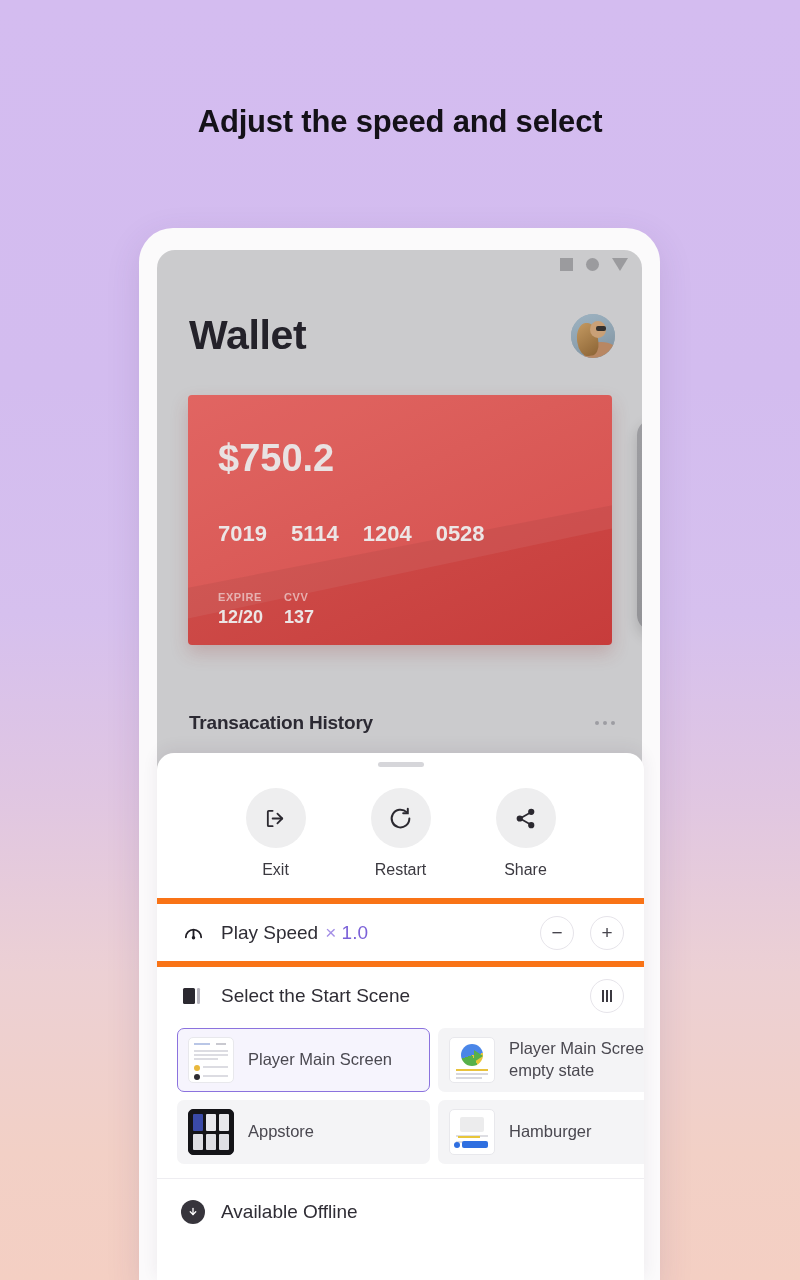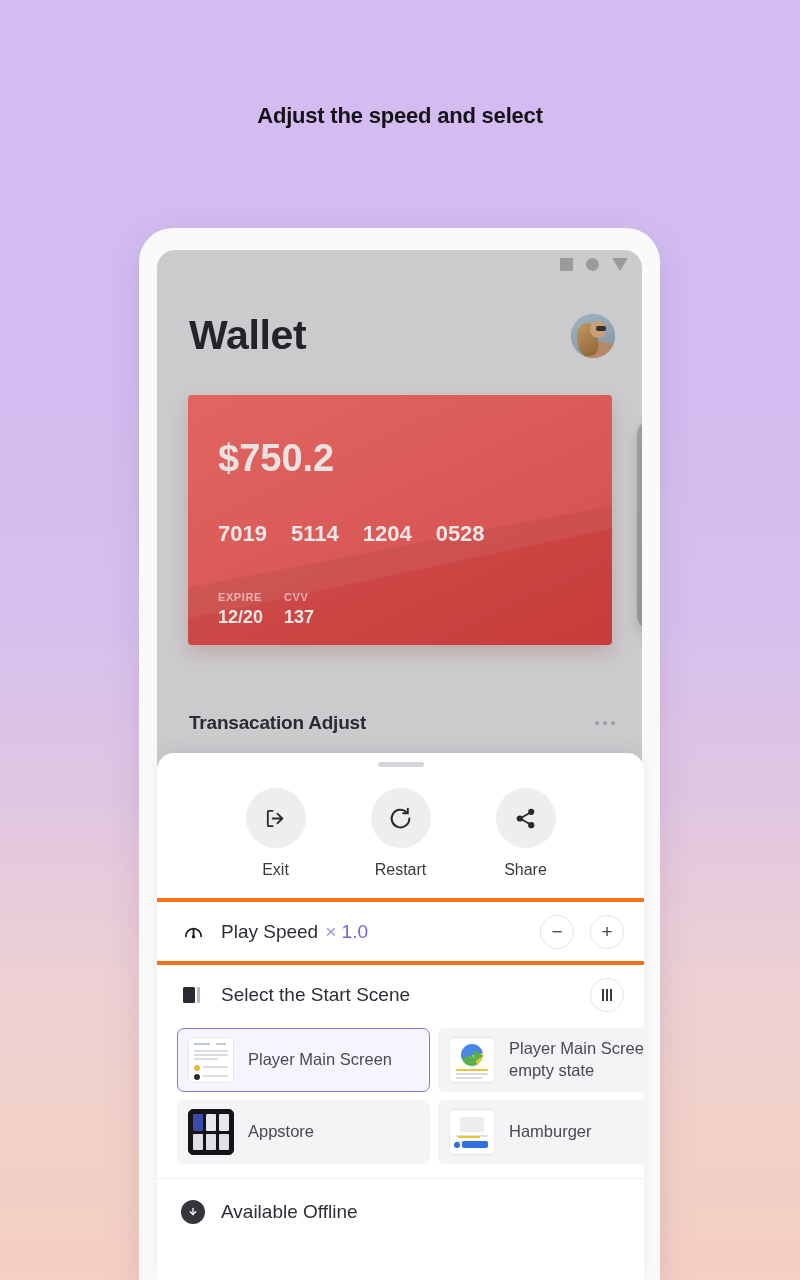--- a/index.html
+++ b/index.html
@@ -23,21 +23,21 @@
     position: relative;
   }
 
   
   .headline {
     position: absolute;
     top: 100px;
     left: 0;
     width: 800px;
     text-align: center;
-    font-size: 22px;
+    font-size: 31px;
     font-weight: 700;
     line-height: 1.42;
     color: #141118;
     letter-spacing: -0.2px;
   }
   .headline .l { display: block; }
 
   
   .phone {
     position: absolute;
@@ -224,21 +224,21 @@
     margin-top: 13px;
     font-size: 16px;
     color: #3b3940;
   }
 
   
   .row {
     display: flex; align-items: center;
     padding: 0 20px;
     height: 63px;
-    border-top: 4px solid #f97316;
+    border-top: 6px solid #f97316;
   }
   .row-icon {
     width: 32px; display: flex; align-items: center; justify-content: center;
     flex: none;
   }
   .row-label {
     font-size: 19px; color: #2f2d35;
     margin-left: 12px;
     white-space: nowrap;
   }
@@ -387,21 +387,21 @@
           </div>
           <div class="meta-col">
             <div class="meta-lbl">CVV</div>
             <div class="meta-val">137</div>
           </div>
         </div>
       </div>
     </div>
 
     <div class="txn-row">
-      <div class="txn-title">Transacation Adjust</div>
+      <div class="txn-title">Transacation History</div>
       <div class="dots">
           <i></i>
           <i></i>
           <i></i>
         </div>
     </div>
   </div>
 </div>
 
 <div class="sheet">

